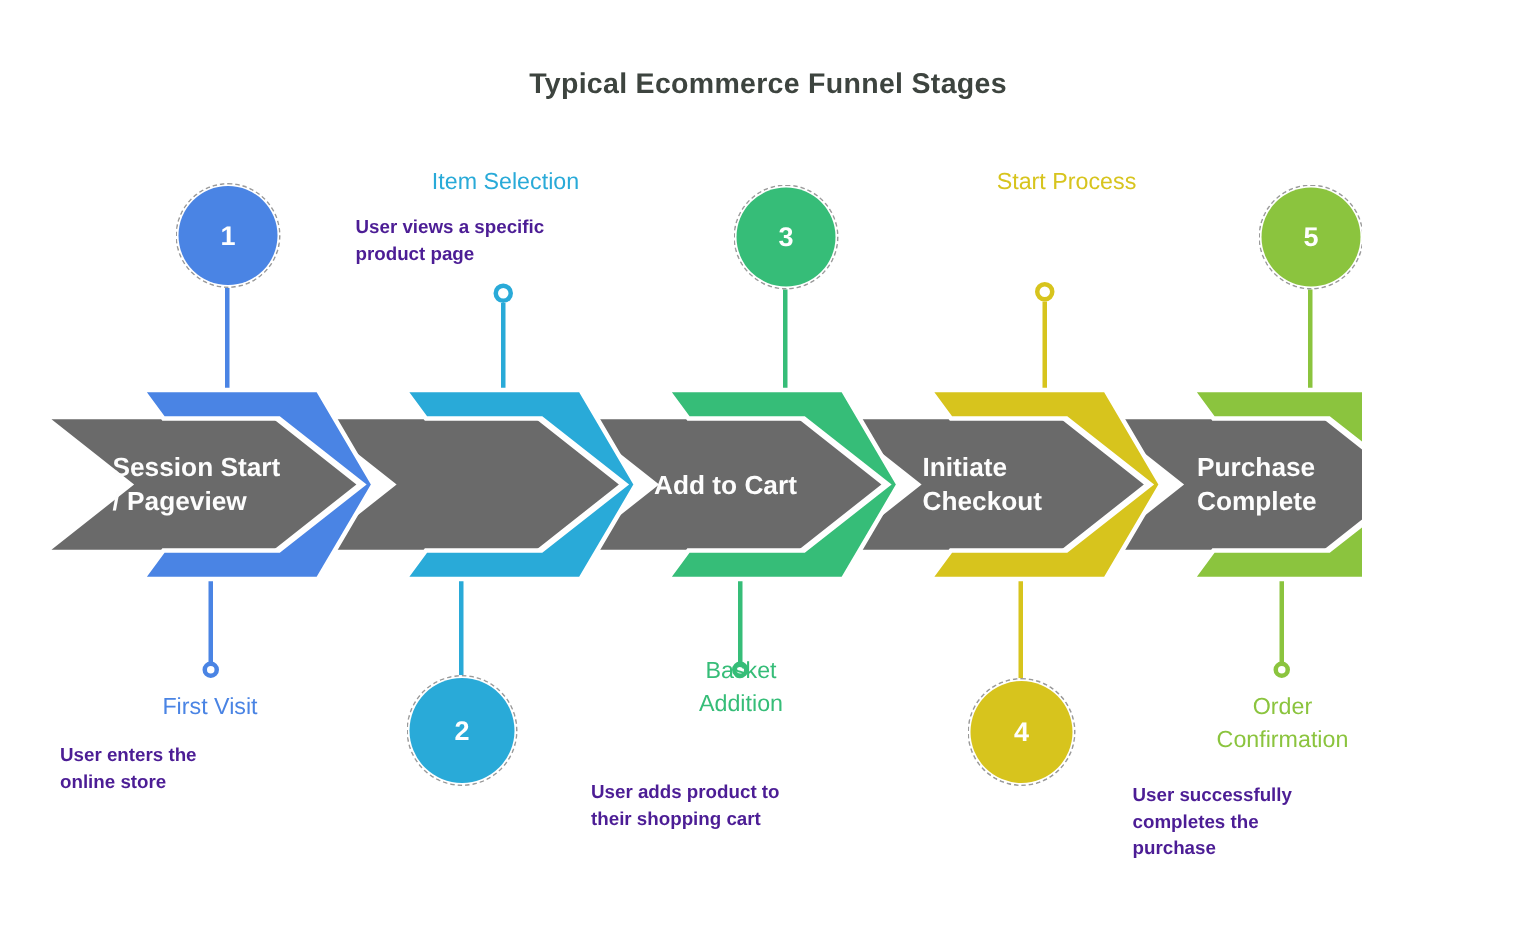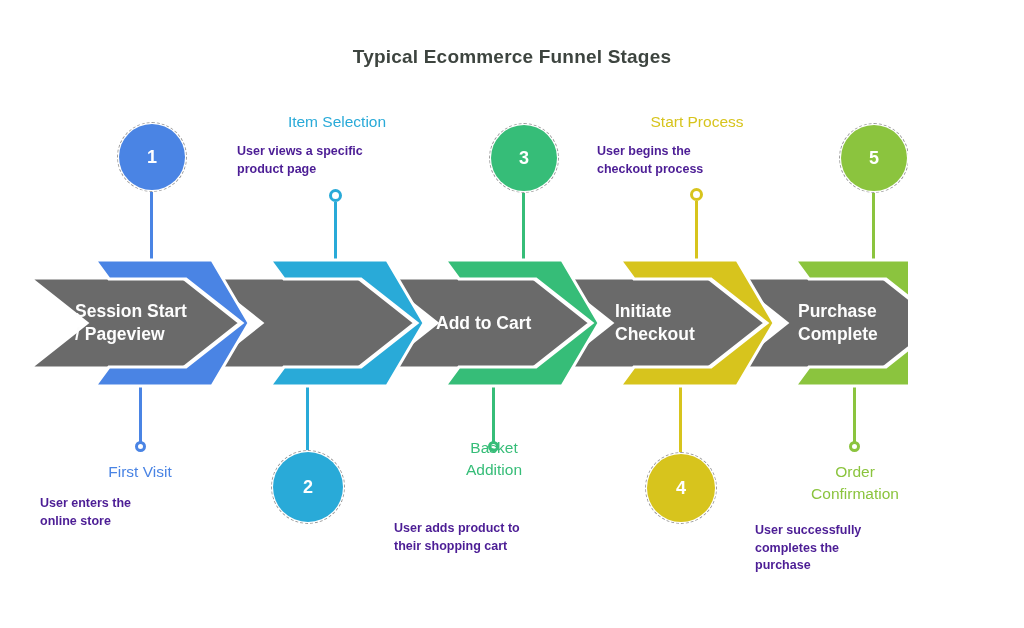--- a/index.html
+++ b/index.html
@@ -93,23 +93,21 @@
 
   <div class="stage" style="--c: #d7c41d;">
     <svg class="gray-chev" style="left:553px" width="214" height="94" viewBox="0 0 214 94">
       <polygon points="2,2 155,2 212,47 155,92 2,92 59,47"></polygon>
     </svg>
     <svg class="band" style="left:617px" width="162" height="132" viewBox="0 0 162 132">
       <path d="M3,3 L120,3 L157,66 L120,129 L3,129 L17,110 L94,110 L150,66 L94,22 L17,22 Z"></path>
     </svg>
     <div class="chev-label" style="left:615px">Initiate
 Checkout</div>
-    <div class="ann-title" style="left:597px;top:111px">Start Process</div>
-    <div class="ann-desc" style="left:597px;top:143px">User begins the
-checkout process</div>
+    <div class="ann-title" style="left:611px;top:111px">Start Process</div>
     <div class="donut lg" style="left:690px;top:188px"></div>
     <div class="vline" style="left:695px;top:201px;height:61px"></div>
     <div class="vline" style="left:679px;top:386px;height:68px"></div>
     <div class="num-circle" style="left:647px;top:454px;width:68px;height:68px">
       <span>4</span>
     </div>
   </div>
 
   <div class="stage" style="--c: #8bc43e;">
     <svg class="gray-chev" style="left:728px" width="214" height="94" viewBox="0 0 214 94">

